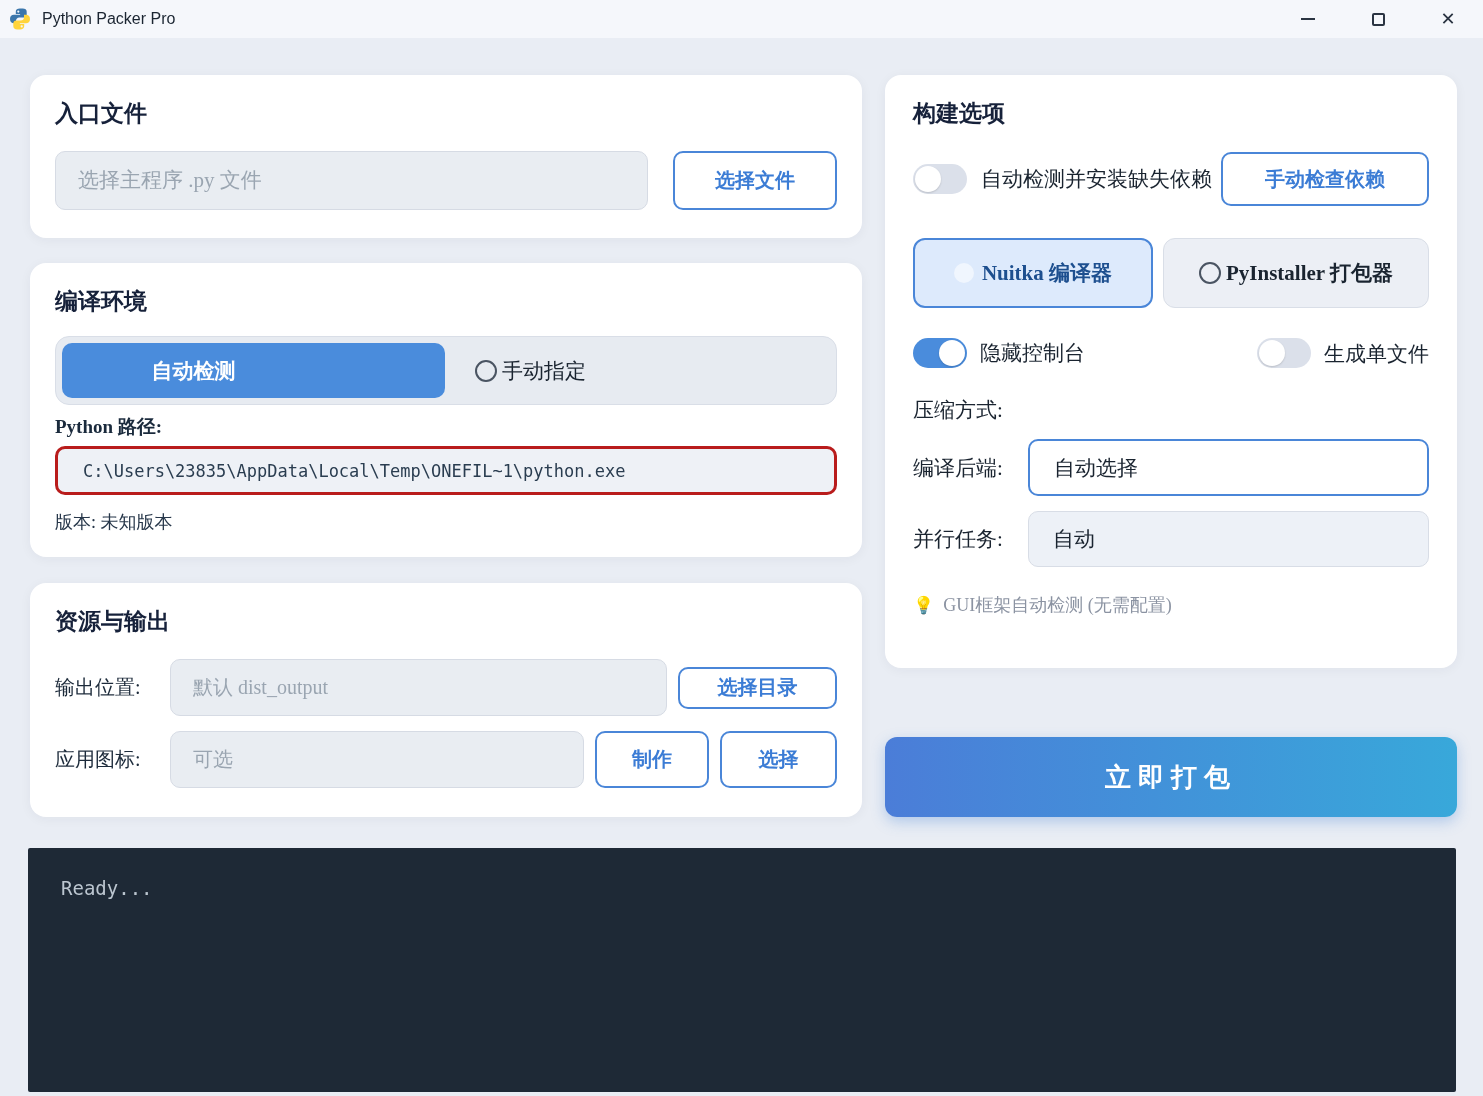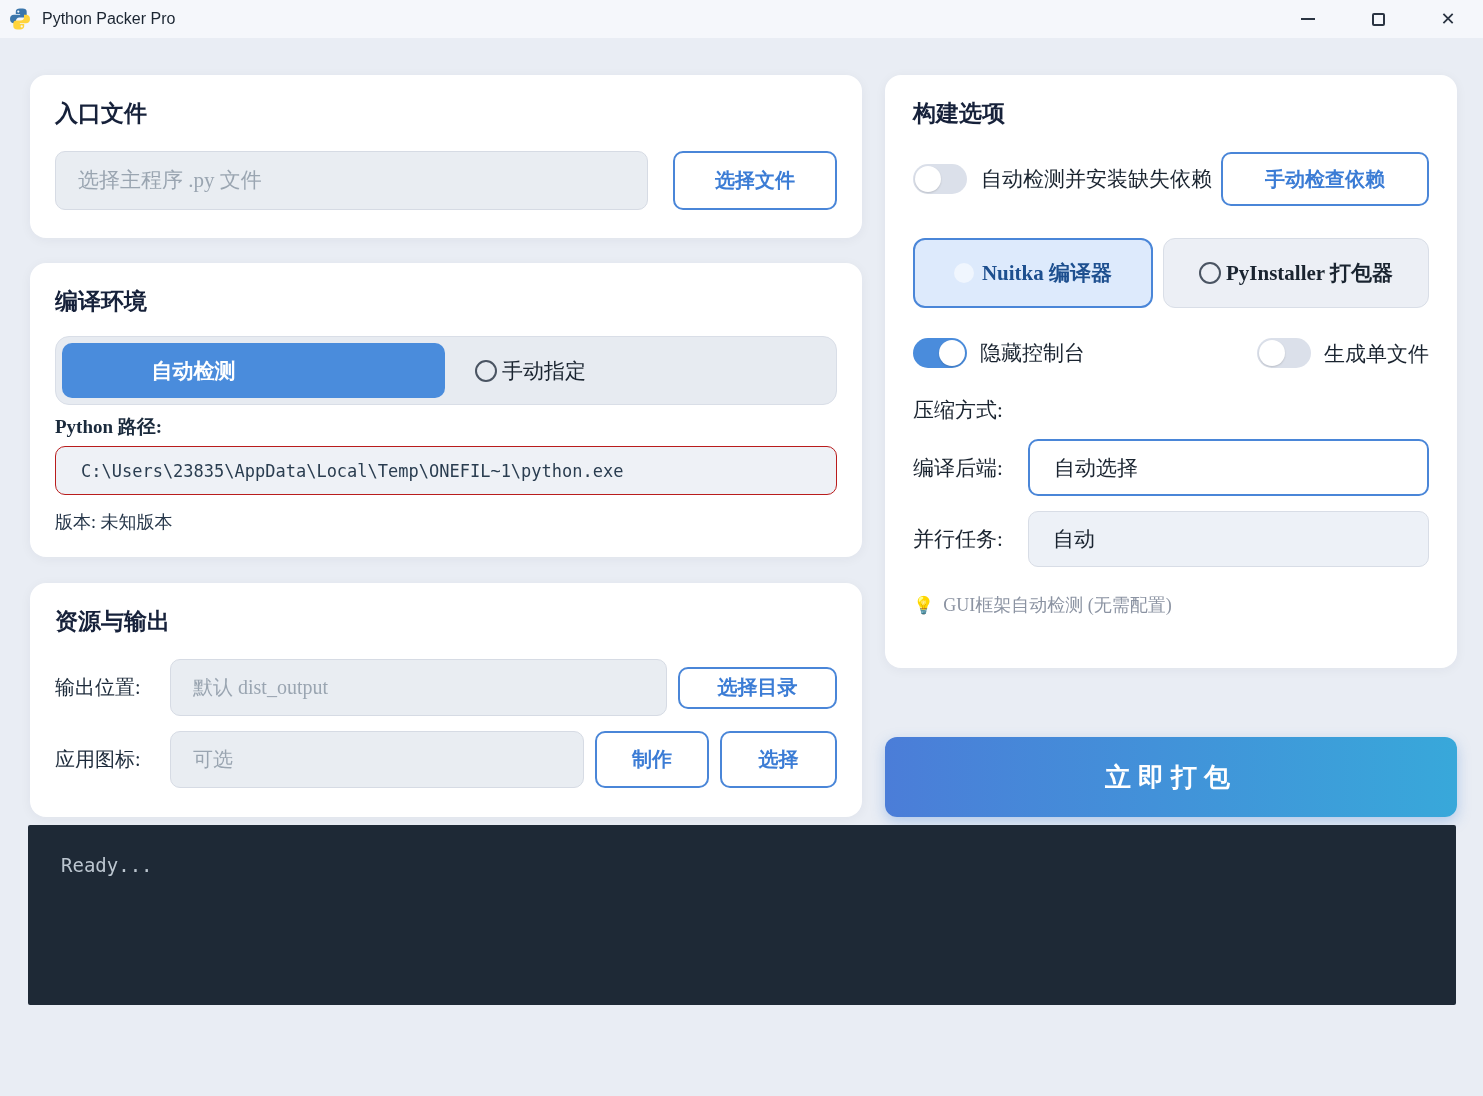--- a/index.html
+++ b/index.html
@@ -108,21 +108,21 @@
   }
   .radio-circle {
     width:22px; height:22px; border:2px solid #4a5462; border-radius:50%;
     display:inline-block; margin-right:5px; flex:none; background:transparent;
   }
   .path-label { margin-top:11px; font-size:19px; font-weight:bold; color:#1a2a3c; height:22px; line-height:22px; }
   .path-input {
     margin-top:8px;
     width:100%; height:49px;
     background:#eef1f6;
-    border:1px solid #b91c1c;
+    border:3px solid #b91c1c;
     border-radius:10px;
     padding:0 25px;
     font-family:"DejaVu Sans Mono","Liberation Mono",monospace;
     font-size:17px;
     color:#2a3d50;
     outline:none;
   }
   .version-line { margin-top:15px; font-size:18px; color:#27374a; }
 
   
@@ -209,22 +209,22 @@
     font-size:26px; font-weight:bold;
     letter-spacing:7px;
     display:flex; align-items:center; justify-content:center;
     cursor:pointer;
     box-shadow:0 5px 14px rgba(74,134,216,0.35);
     font-family:"Liberation Serif","DejaVu Serif",serif;
   }
 
   
   .console {
-    position:absolute; left:28px; top:825px;
-    width:1428px; height:180px;
+    position:absolute; left:28px; top:848px;
+    width:1428px; height:244px;
     background:#1e2936;
     border-radius:2px;
     padding:29px 33px;
     font-family:"DejaVu Sans Mono","Liberation Mono",monospace;
     font-size:19px;
     color:#bcc6d0;
   }
 </style>
 </head>
 <body>

